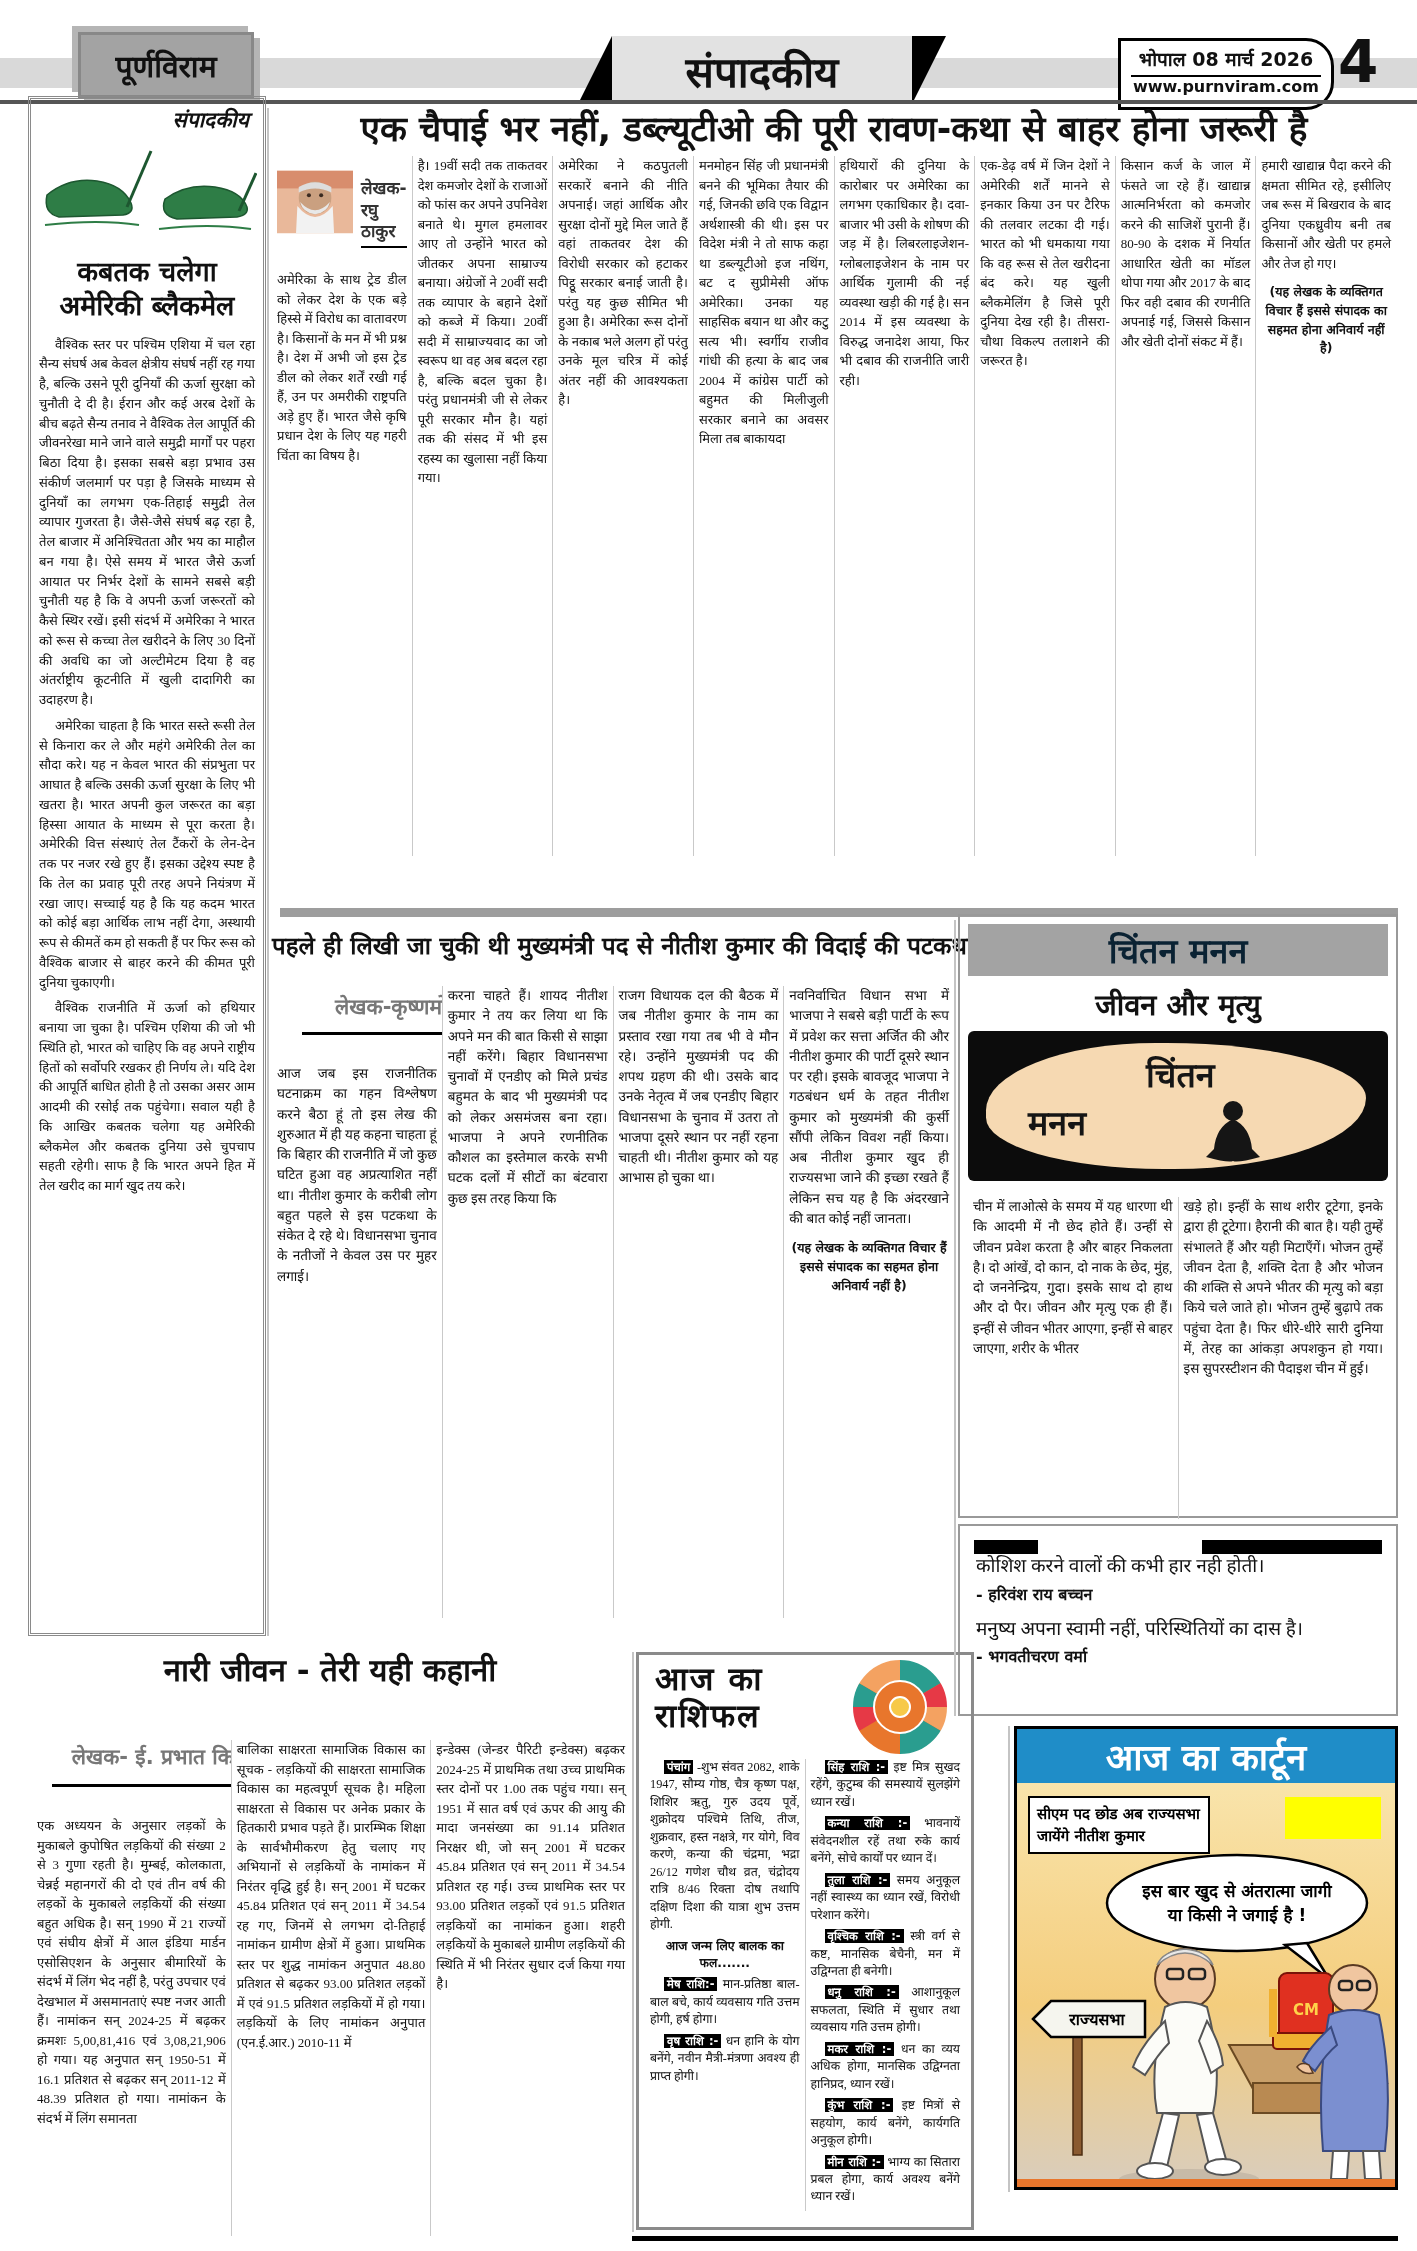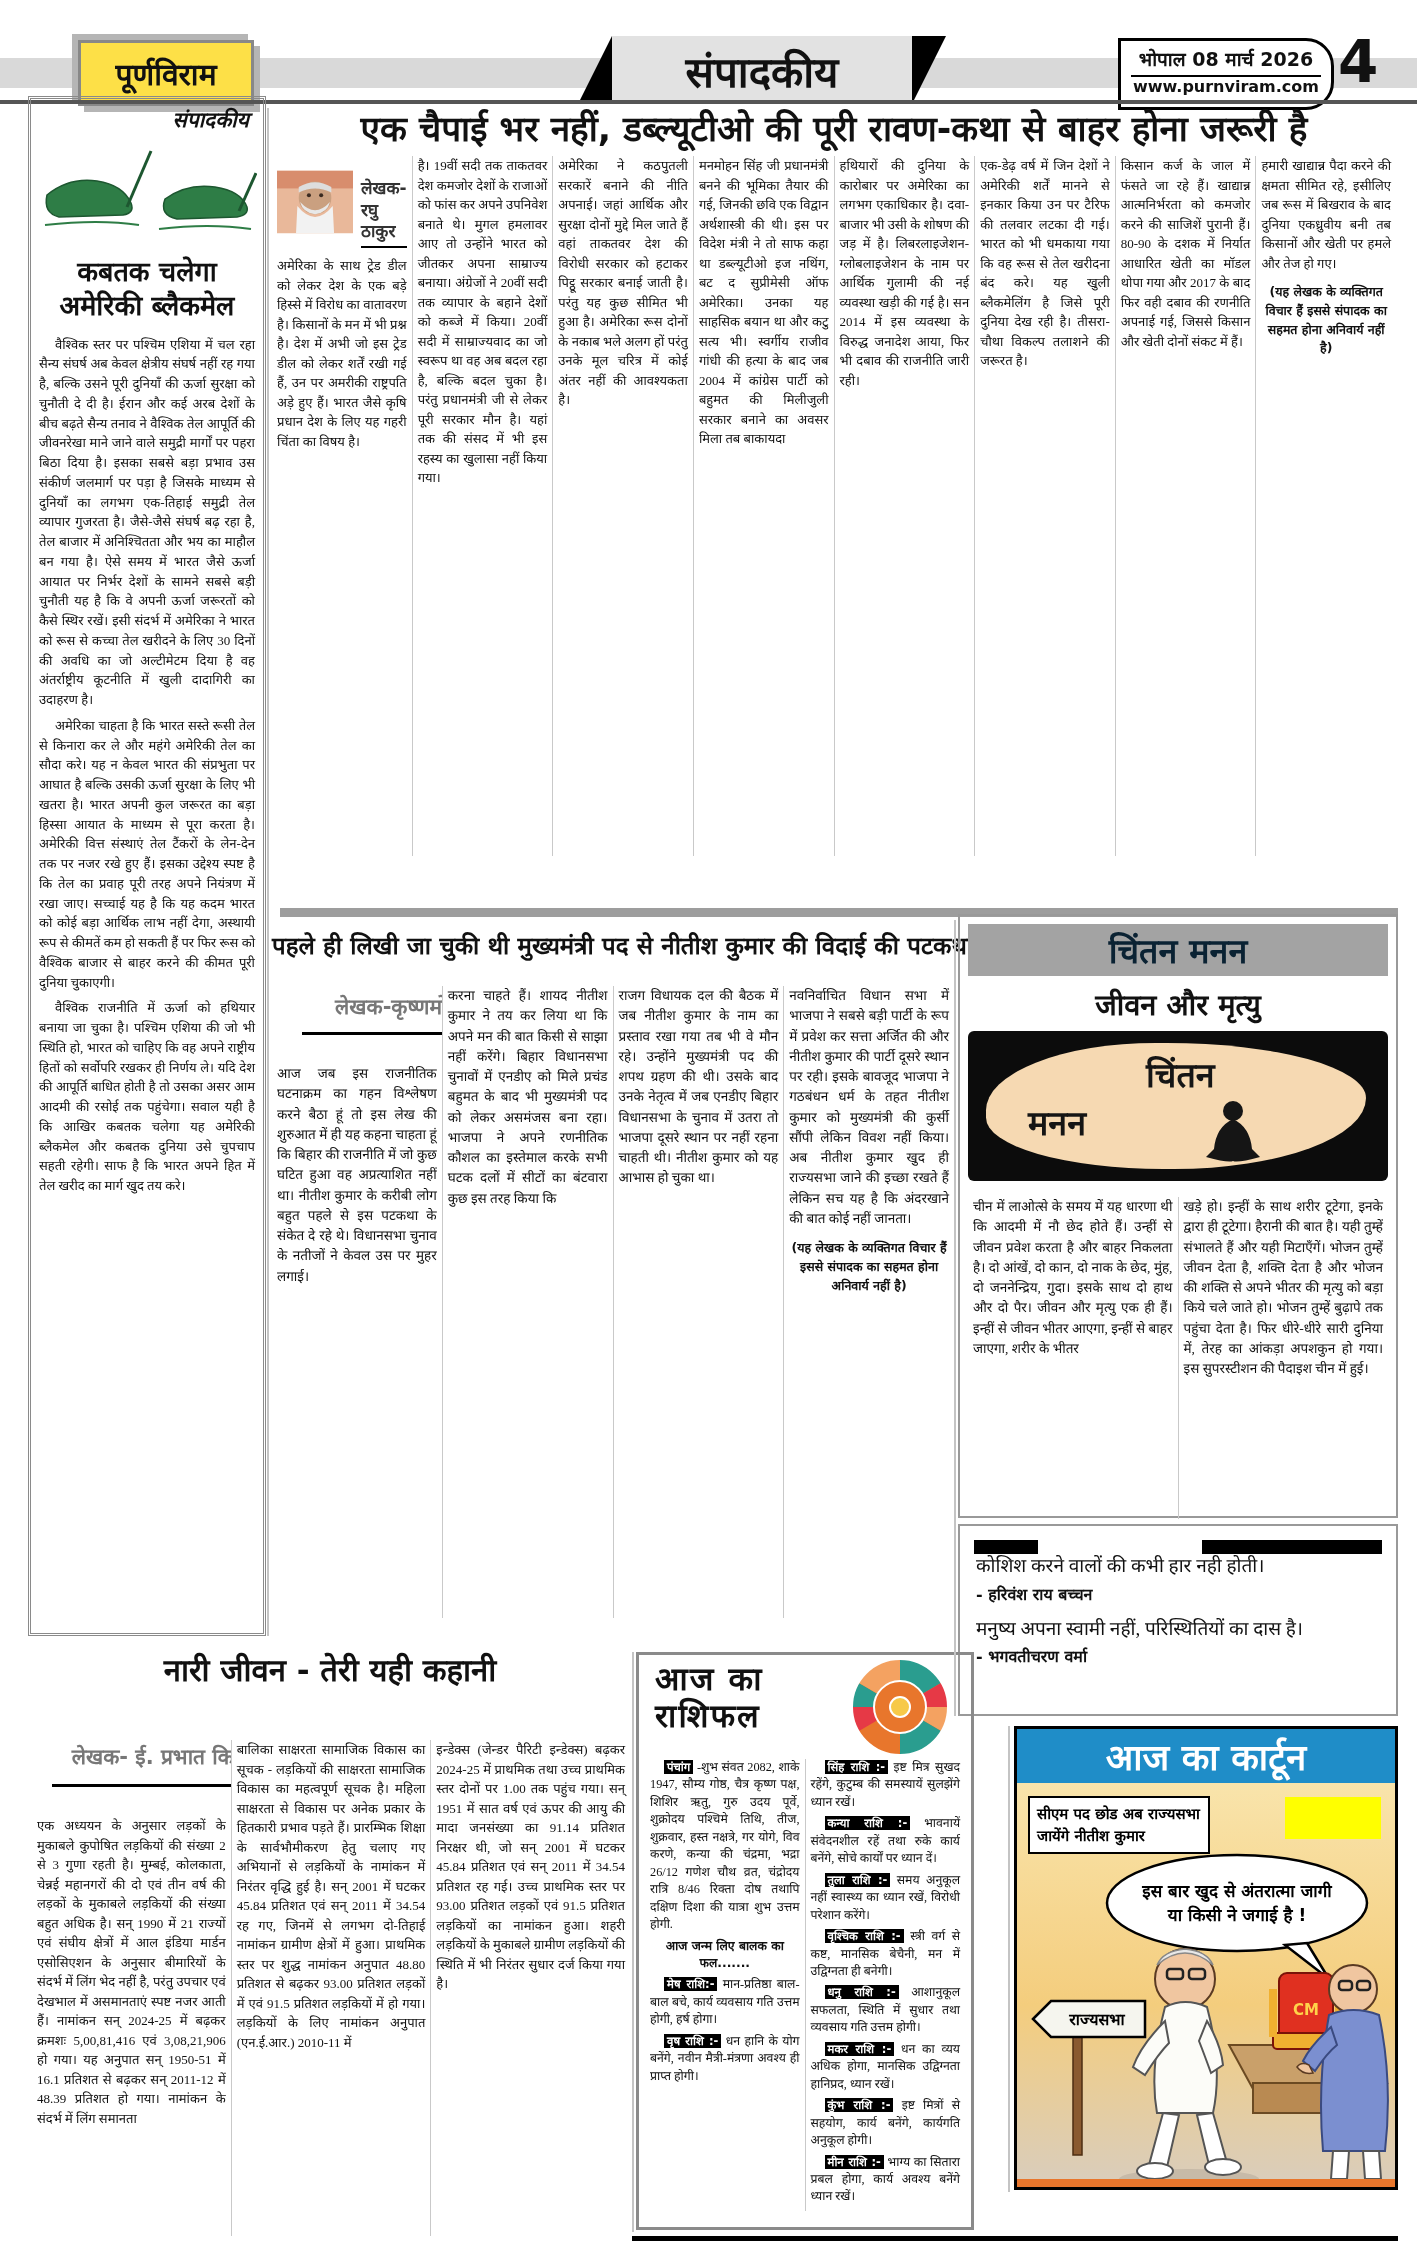--- a/index.html
+++ b/index.html
@@ -2,39 +2,39 @@
 <html><head>
 <meta charset="utf-8">
 <style>
   html,body{margin:0;padding:0;background:#e8e8e8;}
   .page{position:relative;width:1417px;height:2251px;background:#ffffff;overflow:hidden;
         font-family:"Liberation Serif",serif;color:#111;}
   .abs{position:absolute;}
   
   .hdr-band{left:0;top:58px;width:1417px;height:30px;background:#d9d9d9;}
   .hdr-rule{left:0;top:100px;width:1417px;height:4px;background:#555;}
-  .masthead{left:78px;top:40px;width:170px;height:60px;background:#fde047;border:3px solid #888;
+  .masthead{left:78px;top:32px;width:170px;height:60px;background:#a3a3a3;border:3px solid #888;
             box-shadow:-6px -6px 0 #b5b5b5,6px 6px 0 #b5b5b5;display:flex;align-items:center;justify-content:center;
             font-family:"DejaVu Sans",sans-serif;font-weight:bold;font-size:30px;}
   .section-flag{left:612px;top:36px;width:300px;height:68px;background:#e2e2e2;display:flex;align-items:center;
             justify-content:center;font-family:"DejaVu Sans",sans-serif;font-weight:bold;font-size:42px;}
   .tri{width:0;height:0;border-style:solid;}
   .tri-l{left:578px;top:36px;border-width:68px 0 0 34px;border-color:transparent transparent transparent #000;
          transform:scaleX(-1);}
   .tri-r{left:912px;top:36px;border-width:68px 34px 0 0;border-color:#000 transparent transparent transparent;}
   .datebox{left:1118px;top:38px;width:210px;height:66px;background:#fff;border:3px solid #000;
            border-top-right-radius:28px;border-bottom-right-radius:28px;text-align:center;
            font-family:"DejaVu Sans",sans-serif;}
   .datebox .d1{font-weight:bold;font-size:19px;margin-top:5px;}
   .datebox .d2{font-weight:bold;font-size:16px;border-top:2px solid #000;margin:3px 10px 0 10px;}
   .pagenum{left:1338px;top:28px;font-family:"DejaVu Sans",sans-serif;font-weight:bold;font-size:58px;}
   
   .lead-headline{left:272px;top:104px;width:1124px;height:48px;text-align:center;
       font-family:"DejaVu Sans",sans-serif;font-weight:bold;font-size:35px;white-space:nowrap;}
-  .byline-lead{display:flex;gap:8px;margin-bottom:8px;}
+  .byline-lead{display:flex;gap:8px;margin-bottom:22px;}
   .byline-lead .txt{font-family:"DejaVu Sans",sans-serif;font-weight:bold;font-size:17px;color:#333;
       border-bottom:2px solid #000;align-self:flex-end;padding-bottom:4px;line-height:1.25;}
   .gray-bar{left:280px;top:908px;width:1118px;height:9px;background:#9d9d9d;}
   .second-headline{left:272px;top:928px;width:682px;text-align:center;font-family:"DejaVu Sans",sans-serif;
       font-weight:bold;font-size:24px;white-space:nowrap;}
   .byline2{position:absolute;left:30px;top:6px;width:230px;text-align:center;color:#777;
       font-family:"DejaVu Sans",sans-serif;font-weight:bold;font-size:21px;border-bottom:3px solid #000;
       padding-bottom:8px;}
   
   .cols{display:flex;}

